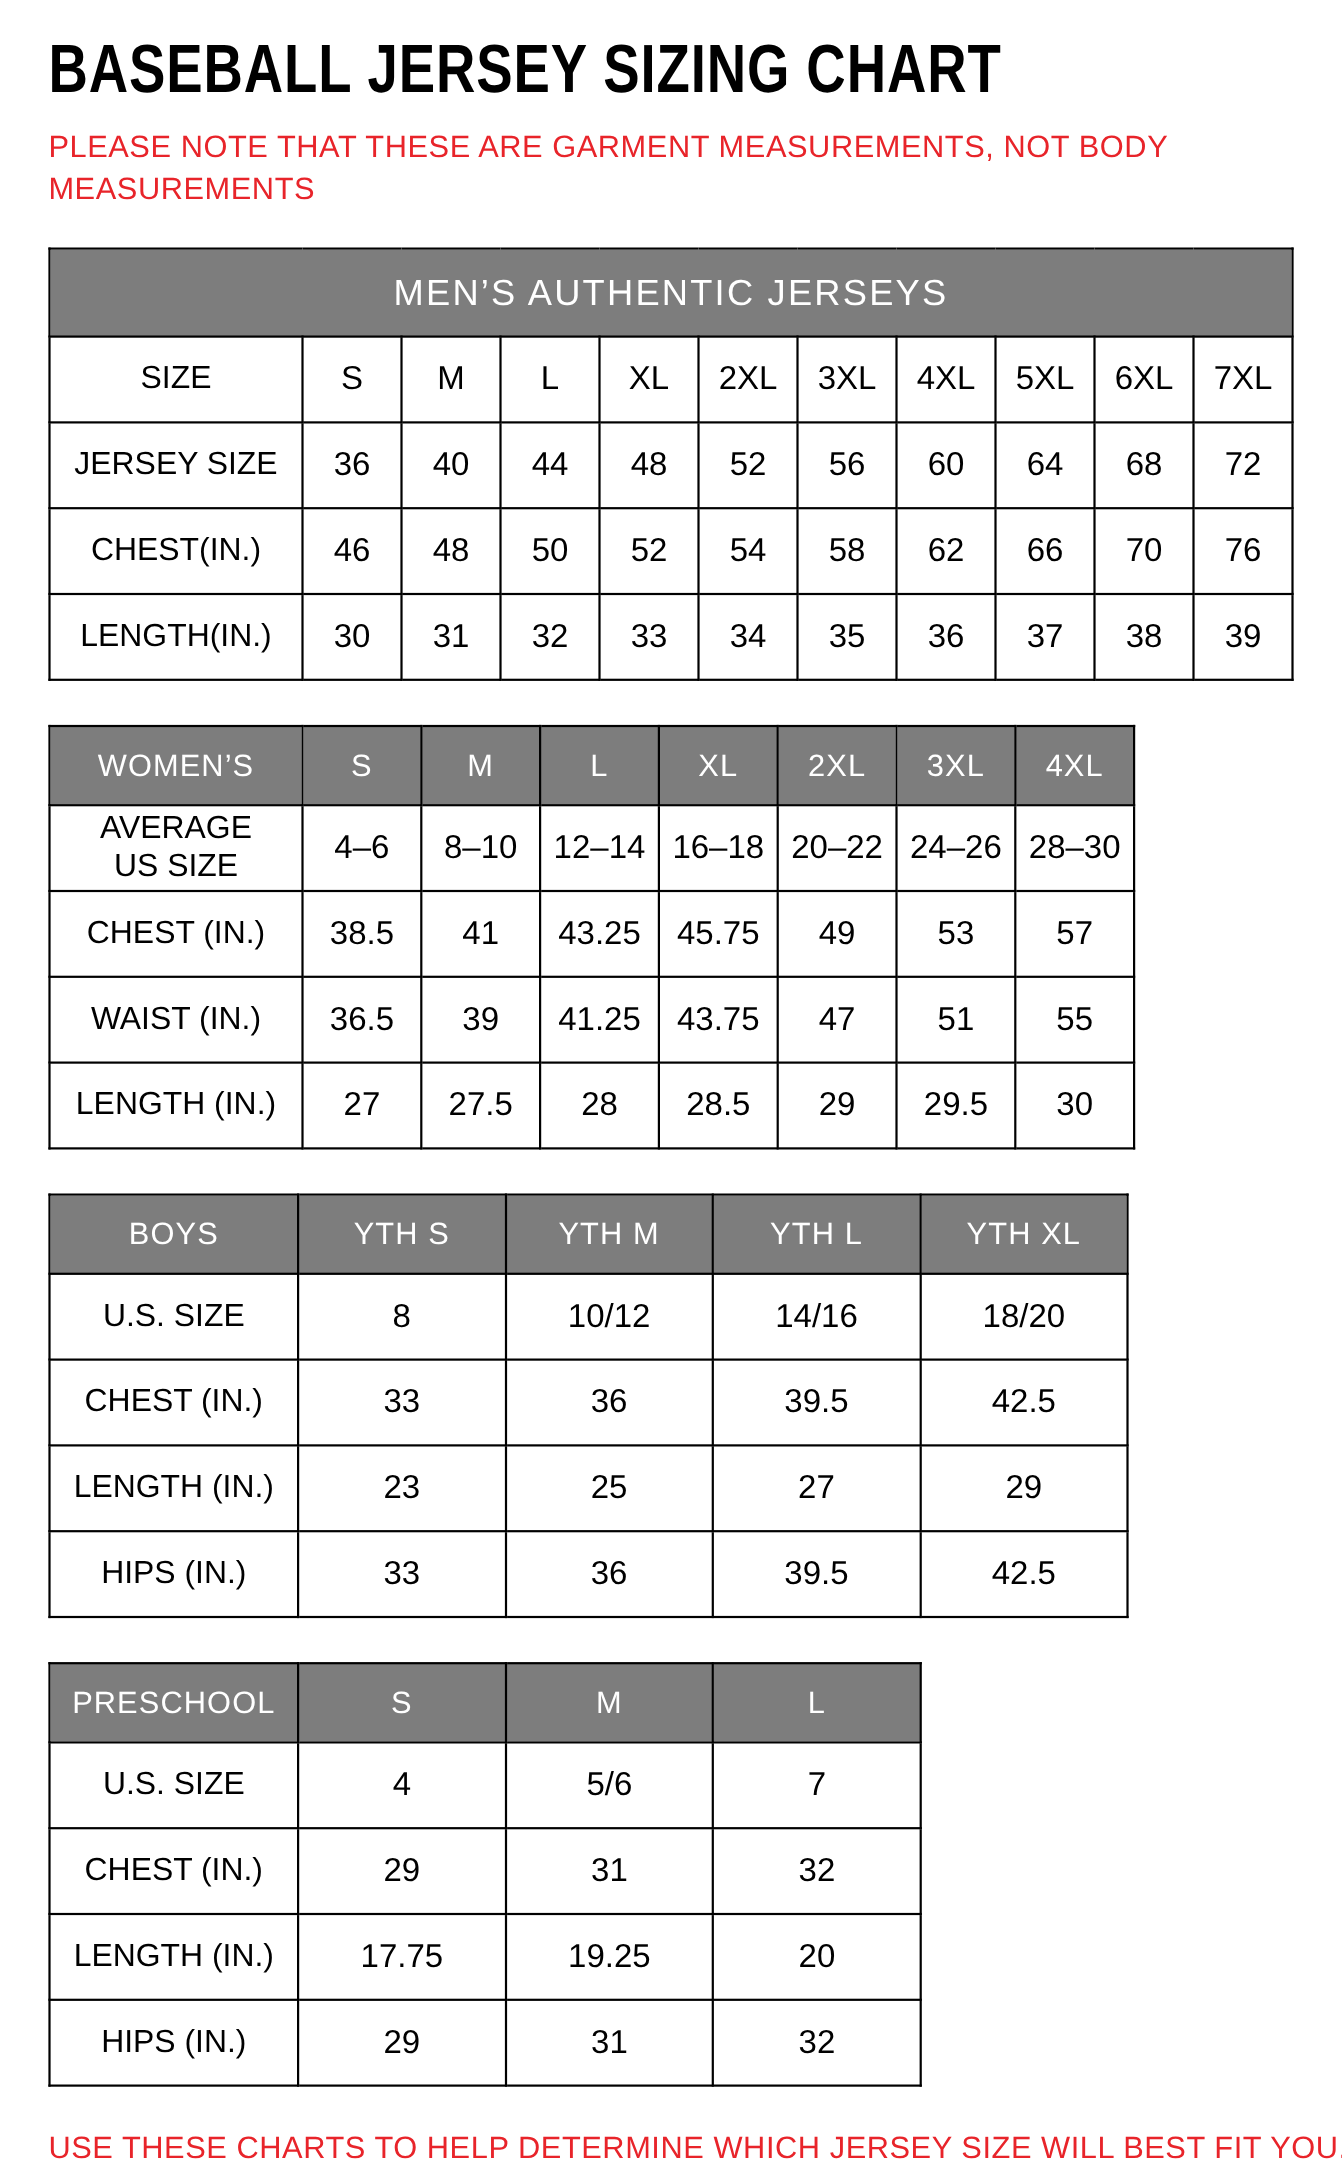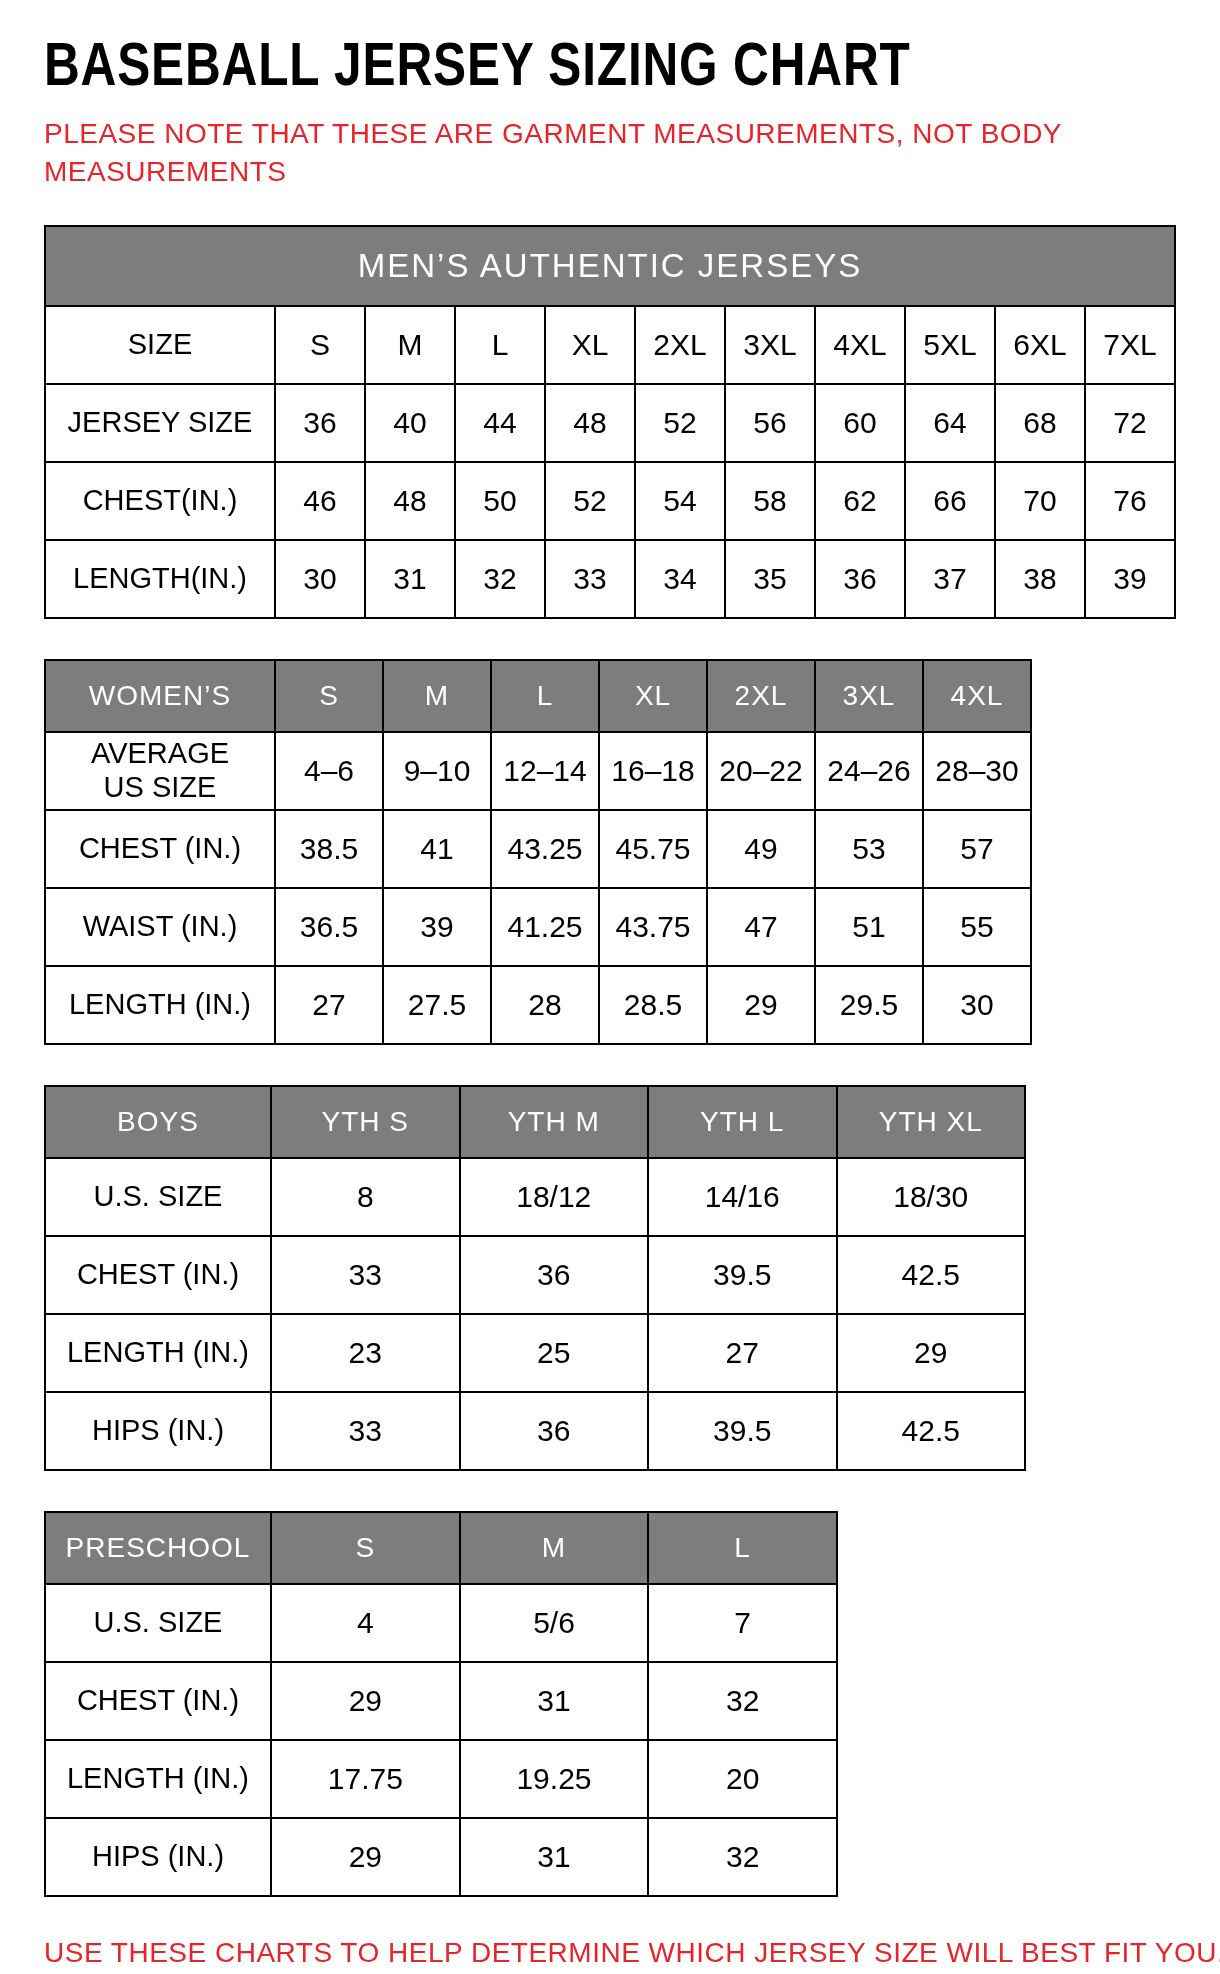--- a/index.html
+++ b/index.html
@@ -173,21 +173,21 @@
           <td>L</td>
           <td>XL</td>
           <td>2XL</td>
           <td>3XL</td>
           <td>4XL</td>
         </tr>
         <tr>
           <td class="label-cell">AVERAGE
 US SIZE</td>
           <td>4–6</td>
-          <td>9–10</td>
+          <td>8–10</td>
           <td>12–14</td>
           <td>16–18</td>
           <td>20–22</td>
           <td>24–26</td>
           <td>28–30</td>
         </tr>
         <tr>
           <td class="label-cell">CHEST (IN.)</td>
           <td>38.5</td>
           <td>41</td>
@@ -232,23 +232,23 @@
         <tr class="head-row">
           <td class="label-cell">BOYS</td>
           <td>YTH S</td>
           <td>YTH M</td>
           <td>YTH L</td>
           <td>YTH XL</td>
         </tr>
         <tr>
           <td class="label-cell">U.S. SIZE</td>
           <td>8</td>
-          <td>18/12</td>
+          <td>10/12</td>
           <td>14/16</td>
-          <td>18/30</td>
+          <td>18/20</td>
         </tr>
         <tr>
           <td class="label-cell">CHEST (IN.)</td>
           <td>33</td>
           <td>36</td>
           <td>39.5</td>
           <td>42.5</td>
         </tr>
         <tr>
           <td class="label-cell">LENGTH (IN.)</td>

